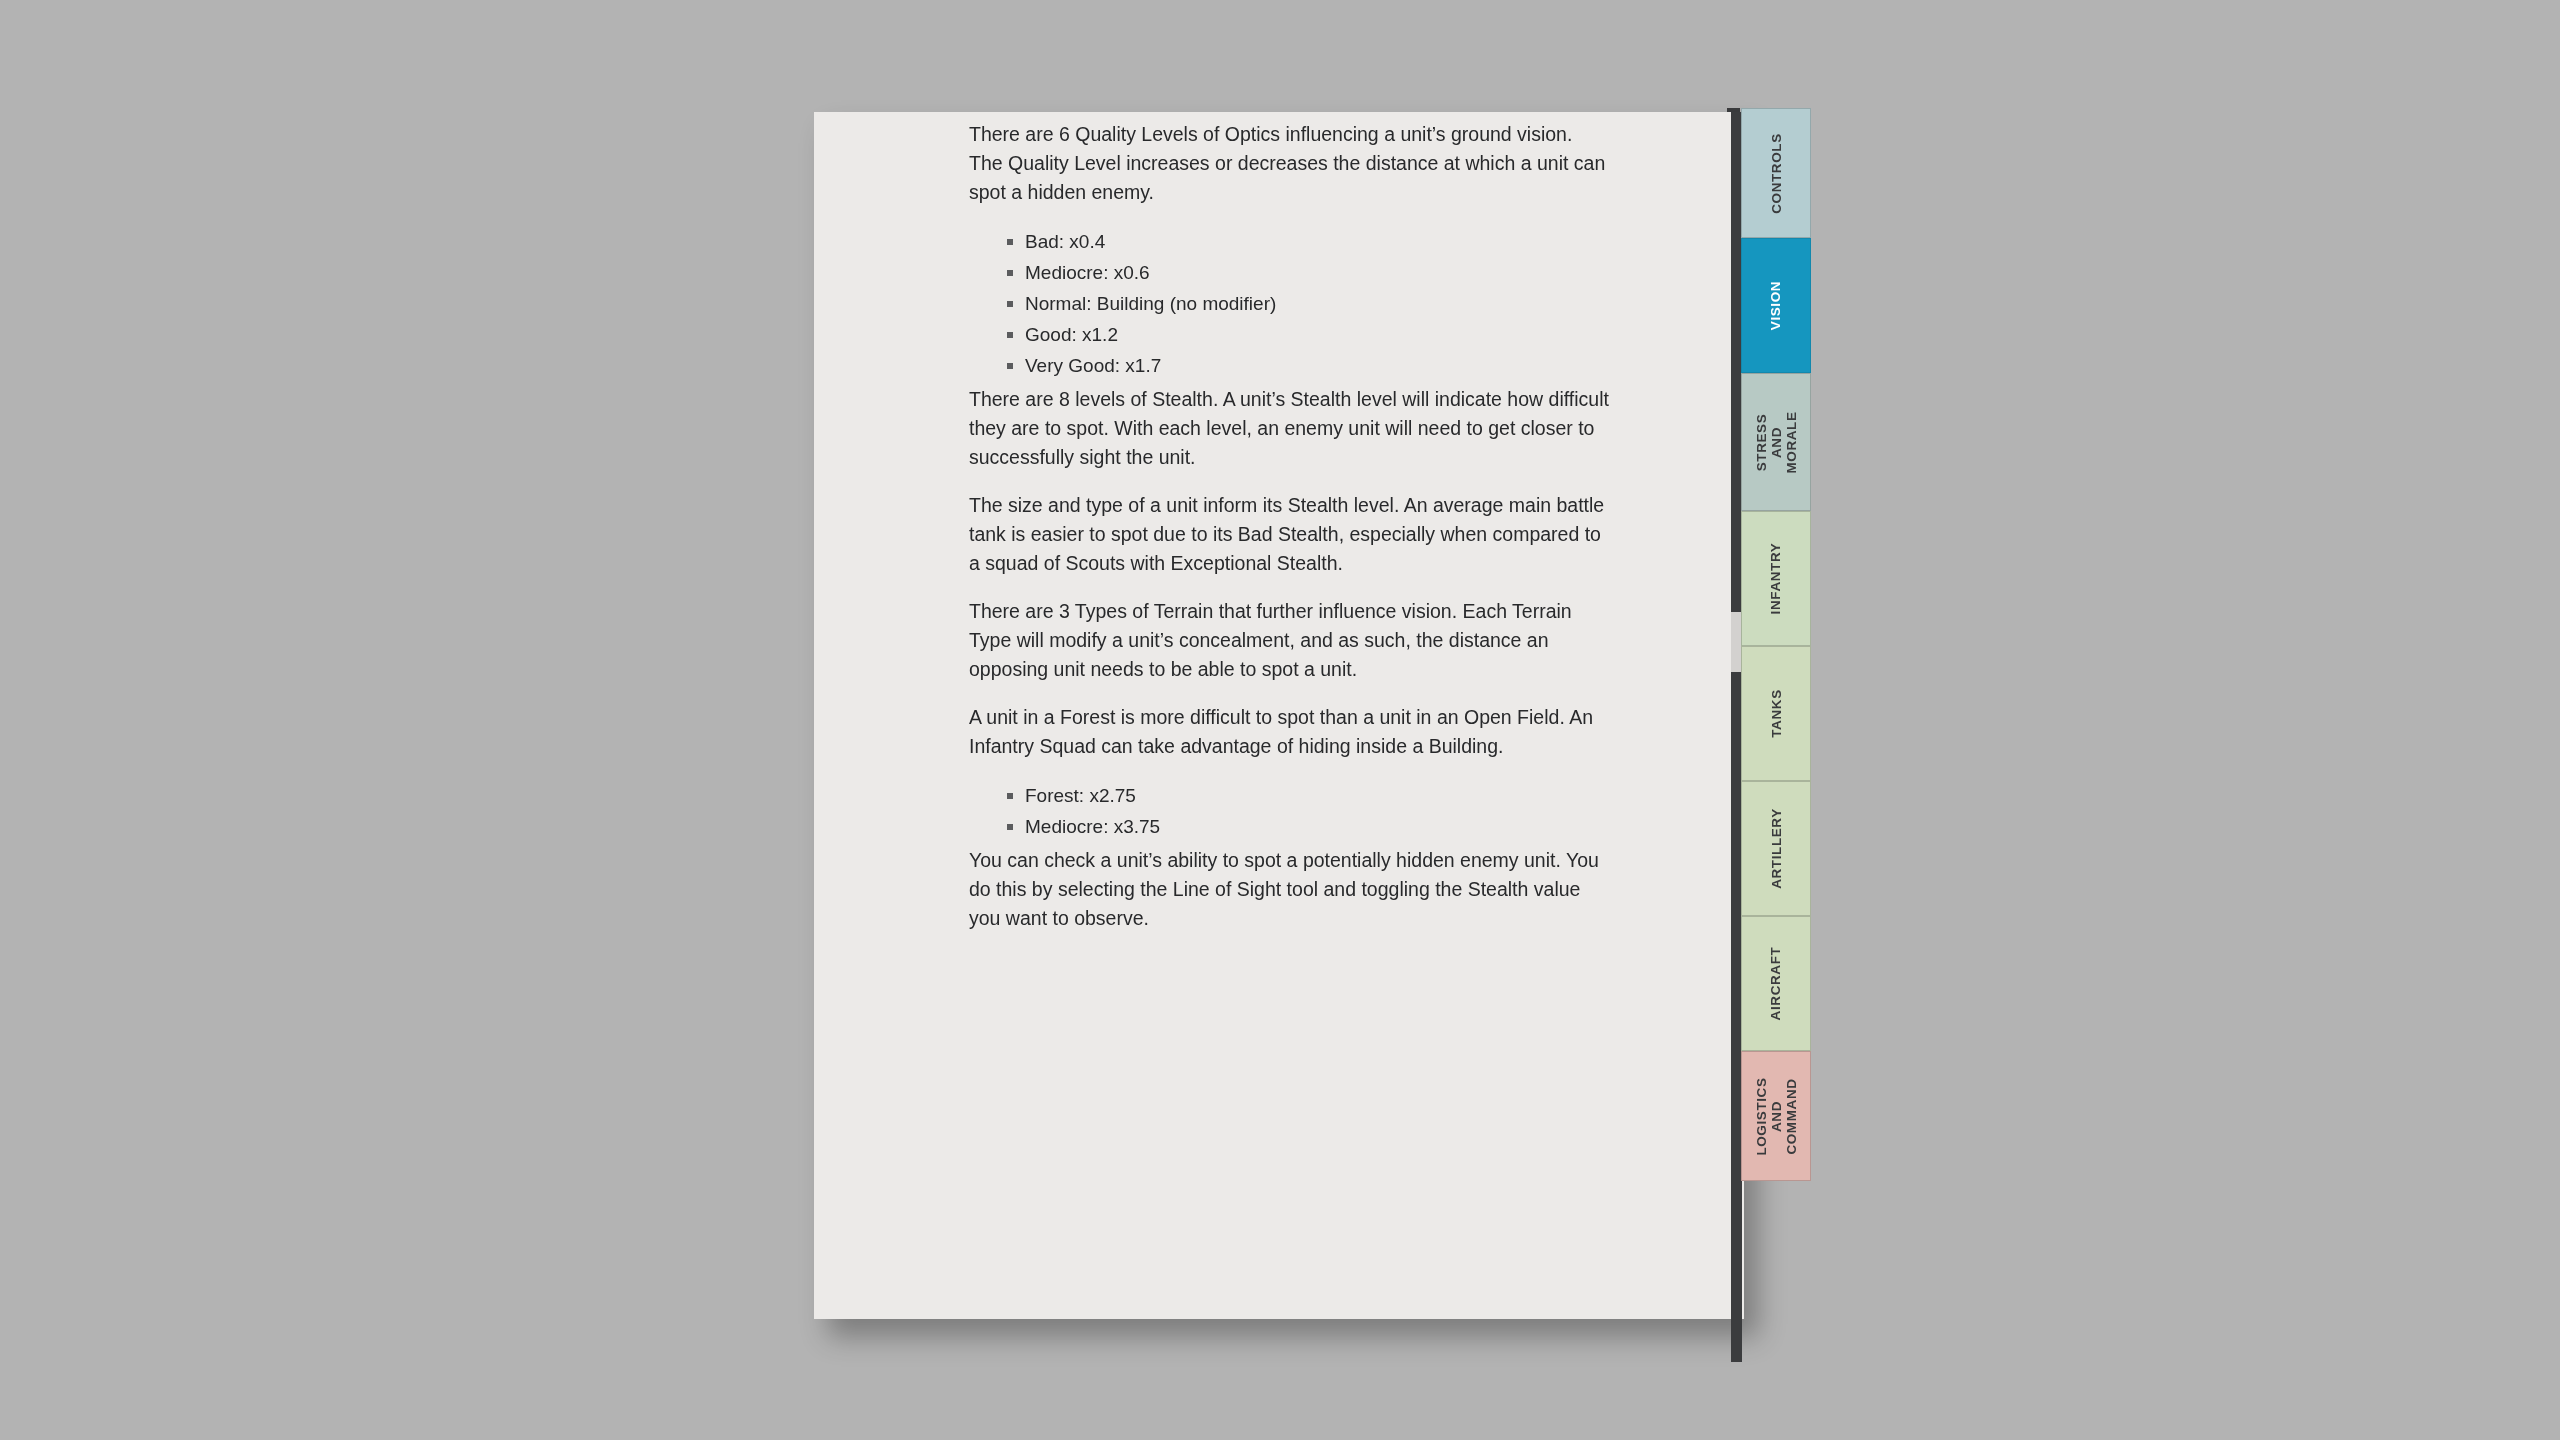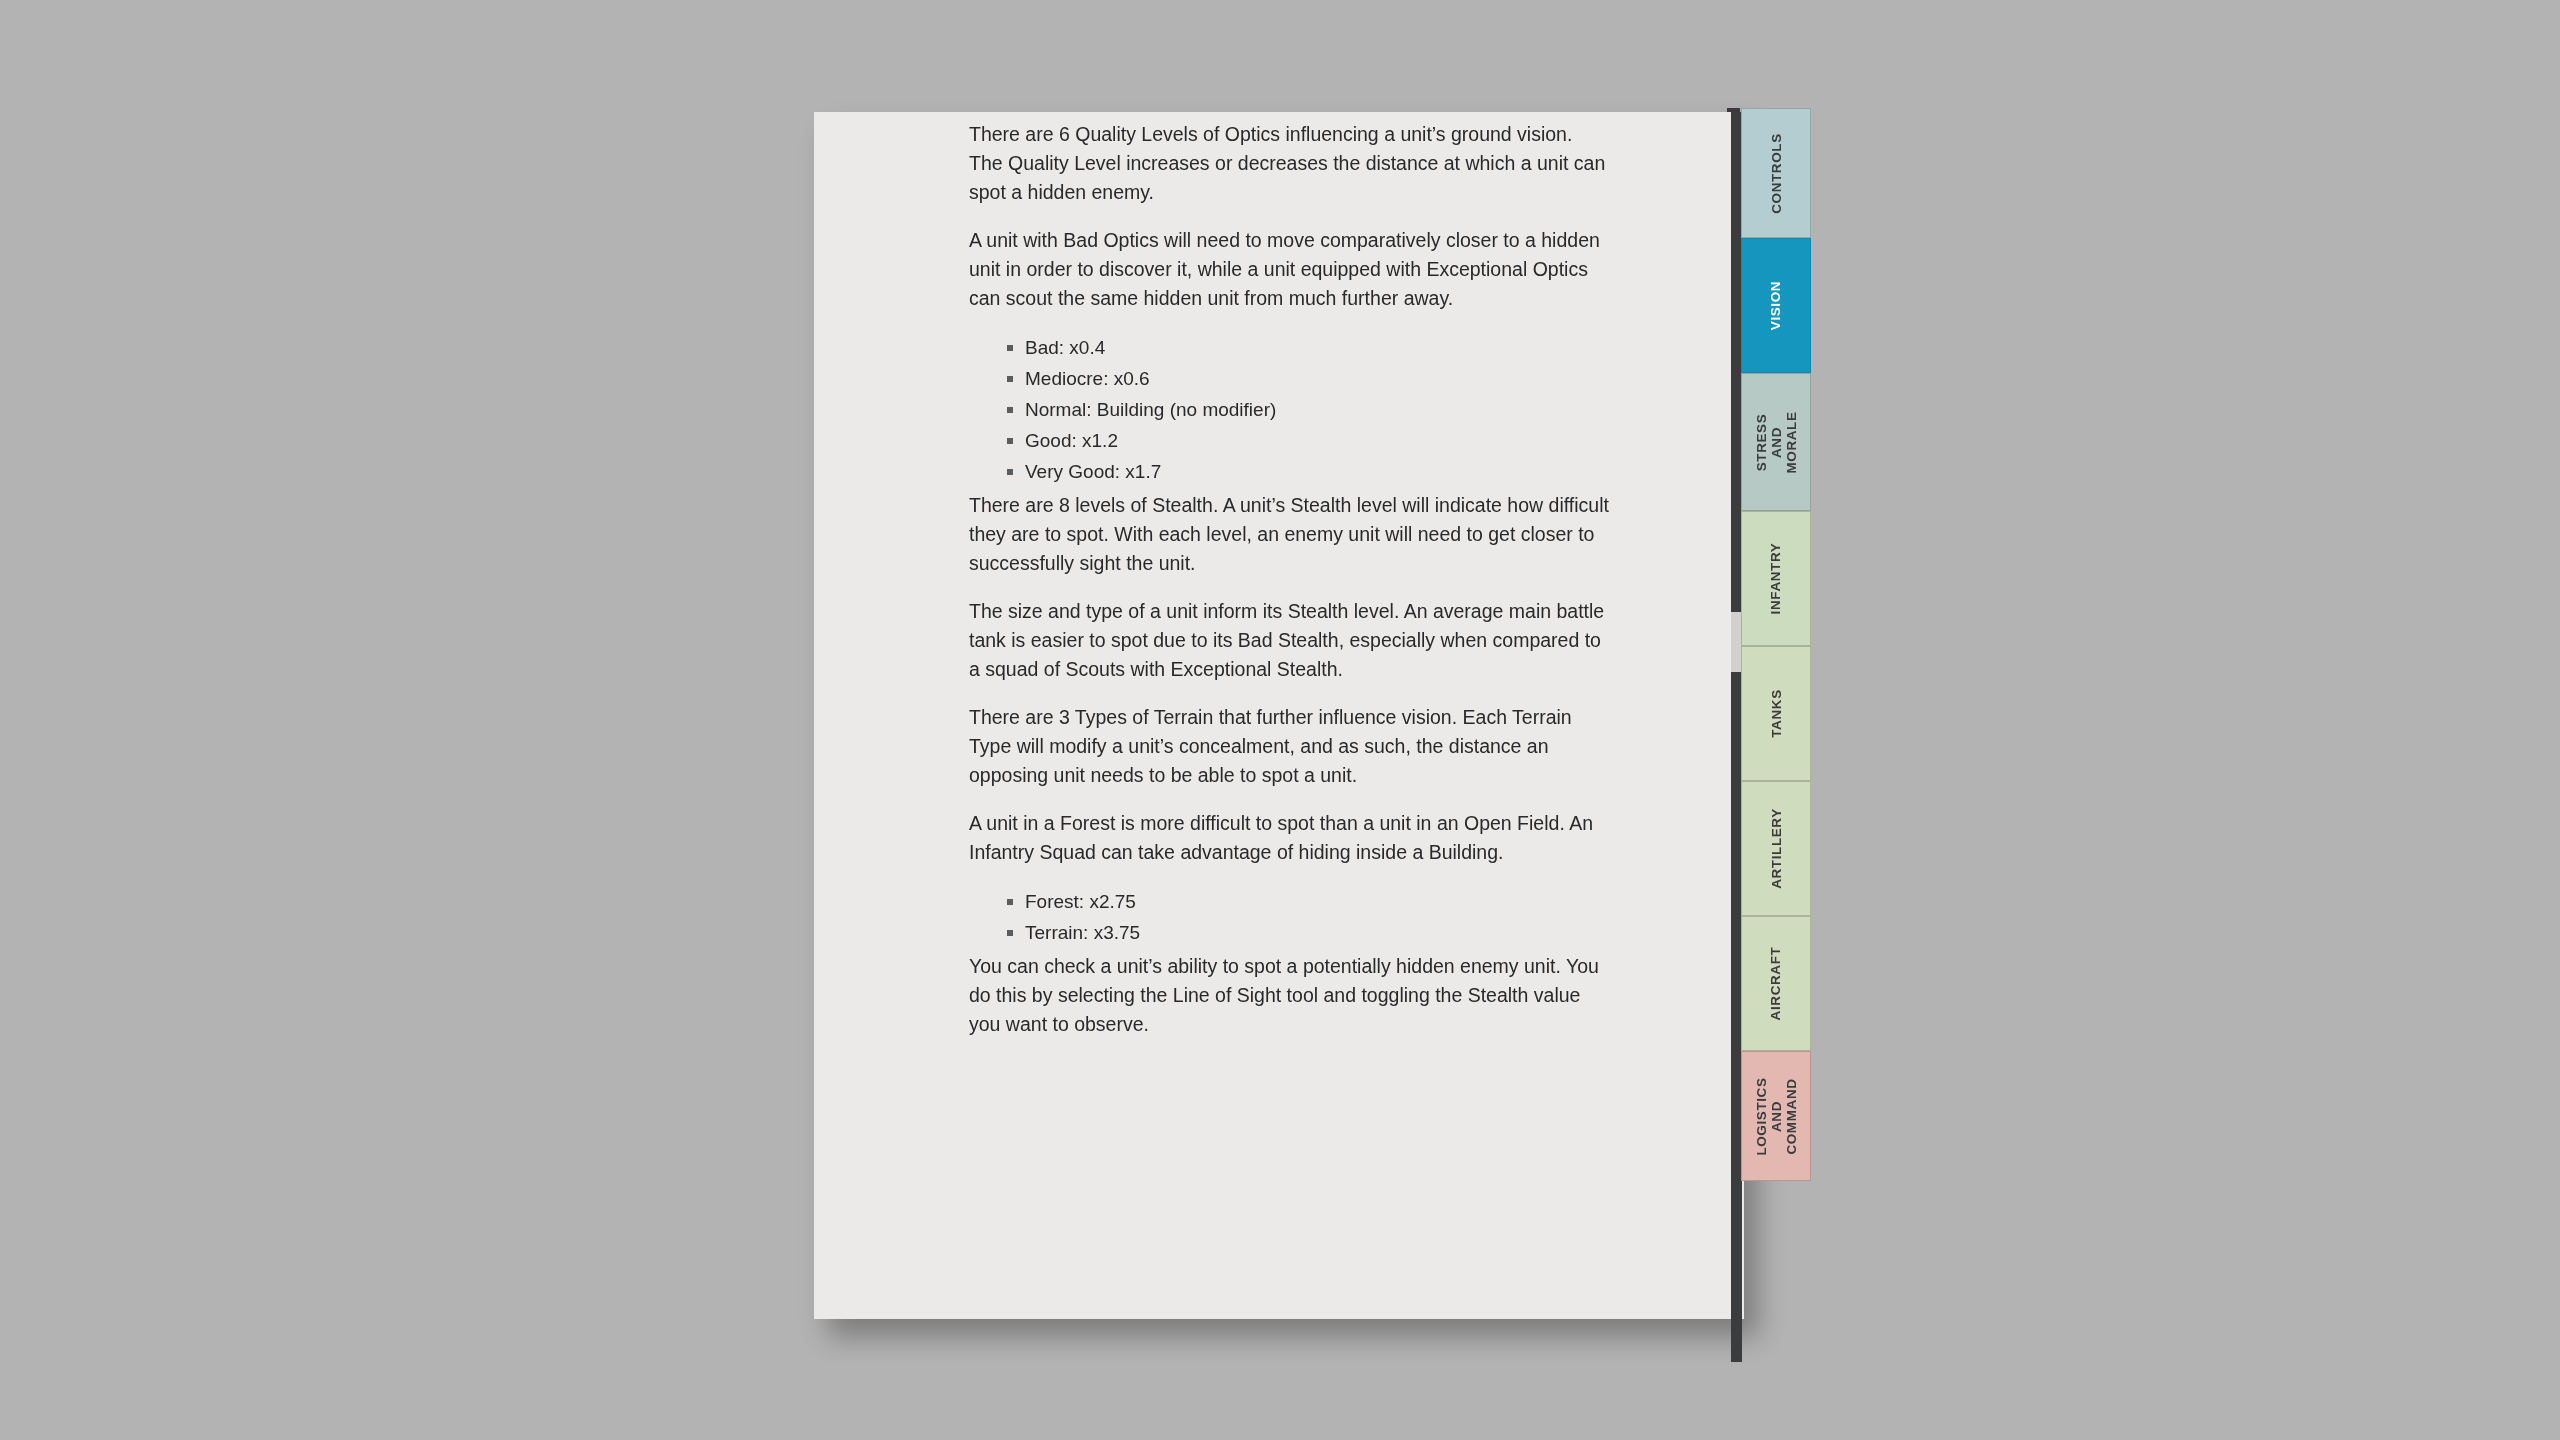--- a/index.html
+++ b/index.html
@@ -158,42 +158,41 @@
   <div class="edge" style="top:390px;height:235px;"></div>
   <div class="edge" style="top:1140px;height:45px;"></div>
 
   <div class="book">
     <div class="page">
 
       <div class="page-inner">
 
         <p>There are 6 Quality Levels of Optics influencing a unit’s ground vision. The Quality Level increases or decreases the distance at which a unit can spot a hidden enemy.</p>
 
-        <p>A unit with Bad Optics will need to move comparatively closer to a hidden unit in order to discover it, while a unit equipped with Exceptional Optics can scout the same hidden unit from much further away.</p>
 
         <ul class="bullets">
           <li>Bad: x0.4</li>
           <li>Mediocre: x0.6</li>
           <li>Normal: Building (no modifier)</li>
           <li>Good: x1.2</li>
           <li>Very Good: x1.7</li>
         </ul>
 
         <p>There are 8 levels of Stealth. A unit’s Stealth level will indicate how difficult they are to spot. With each level, an enemy unit will need to get closer to successfully sight the unit.</p>
 
         <p>The size and type of a unit inform its Stealth level. An average main battle tank is easier to spot due to its Bad Stealth, especially when compared to a squad of Scouts with Exceptional Stealth.</p>
 
 
         <p>There are 3 Types of Terrain that further influence vision. Each Terrain Type will modify a unit’s concealment, and as such, the distance an opposing unit needs to be able to spot a unit.</p>
 
         <p>A unit in a Forest is more difficult to spot than a unit in an Open Field. An Infantry Squad can take advantage of hiding inside a Building.</p>
 
         <ul class="bullets">
           <li>Forest: x2.75</li>
-          <li>Terrain: x3.75</li>
+          <li>Mediocre: x3.75</li>
         </ul>
 
         <p class="tight">You can check a unit’s ability to spot a potentially hidden enemy unit. You do this by selecting the Line of Sight tool and toggling the Stealth value you want to observe.</p>
       </div>
 
       <div class="scroll-track"></div>
       <div class="scroll-thumb-top"></div>
       <div class="scroll-thumb-bottom"></div>
     </div>
   </div>

